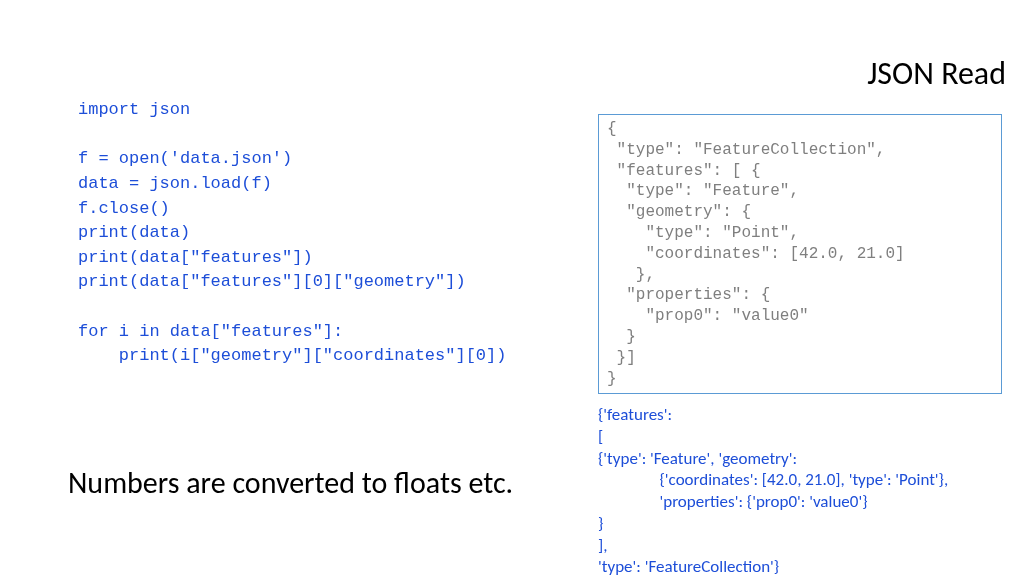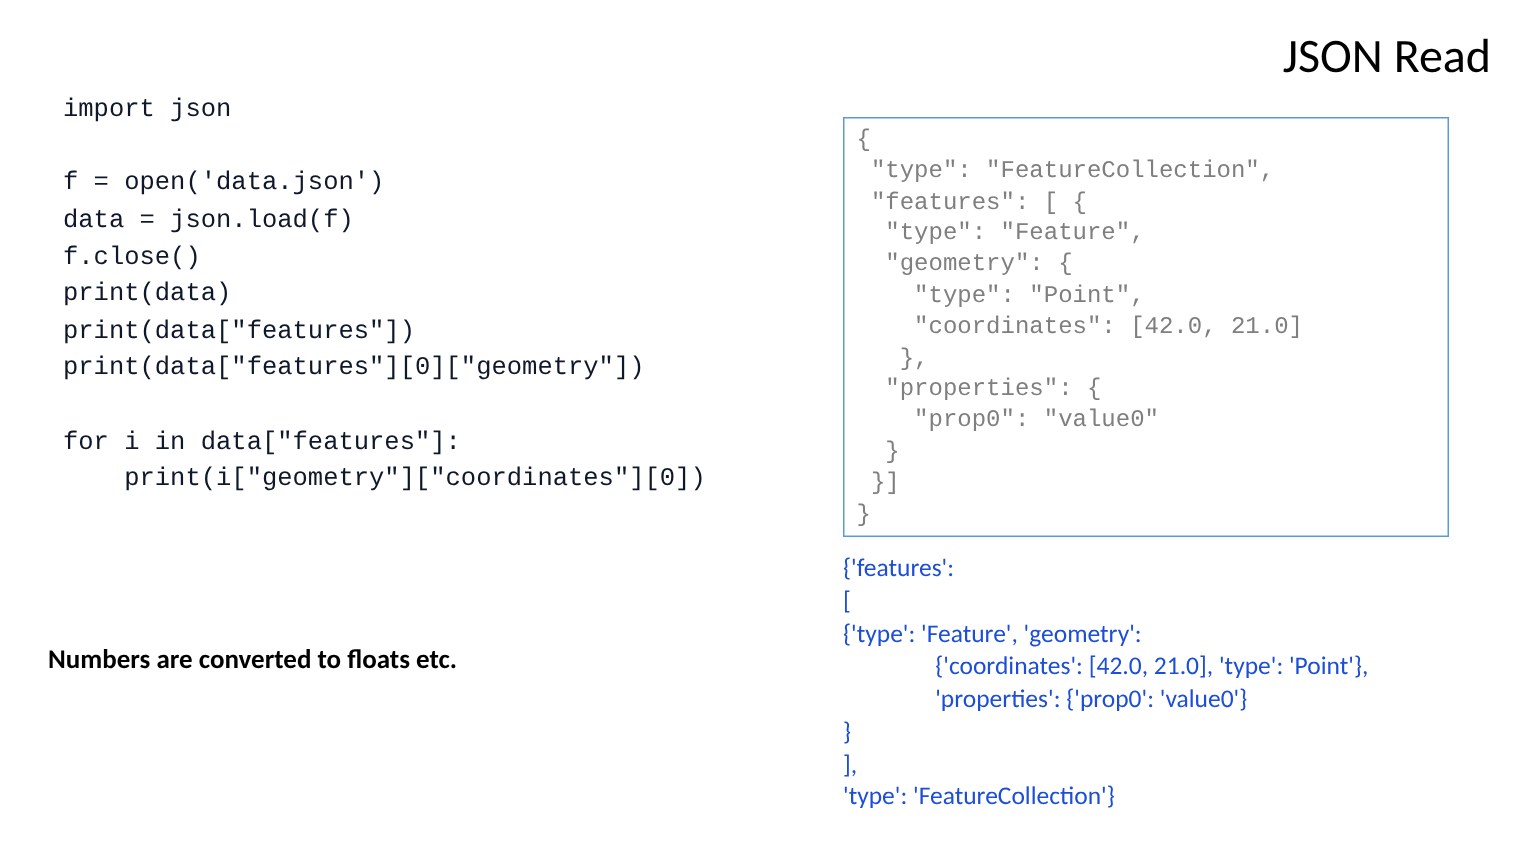--- a/index.html
+++ b/index.html
@@ -1,15 +1,15 @@
 <!DOCTYPE html>
 <html><head>
   <meta charset="utf-8">
   <style>
-    * { margin: 0; padding: 0; box-sizing: border-box; }
+    * { margin: 12px; padding: 0; box-sizing: border-box; }
     body {
       width: 1024px;
       height: 576px;
       background: #ffffff;
       font-family: Calibri, -apple-system, sans-serif;
       color: #000000;
       position: relative;
       overflow: hidden;
     }
     .title {
@@ -20,29 +20,29 @@
       font-weight: 400;
       color: #000000;
     }
     .code-left {
       position: absolute;
       top: 62px;
       left: 42px;
       font-family: "Courier New", Courier, monospace;
       font-size: 17px;
       line-height: 1.45;
-      color: #0f172a;
+      color: #1d4ed8;
       white-space: pre;
     }
     .note-left {
       position: absolute;
       top: 428px;
       left: 32px;
-      font-size: 18px;
-      font-weight: 700;
+      font-size: 30px;
+      font-weight: 400;
       color: #000000;
     }
     .json-box {
       position: absolute;
       top: 78px;
       left: 562px;
       width: 404px;
       border: 1px solid #5b9bd5;
       padding: 4px 8px 4px 8px;
       font-family: "Courier New", Courier, monospace;

